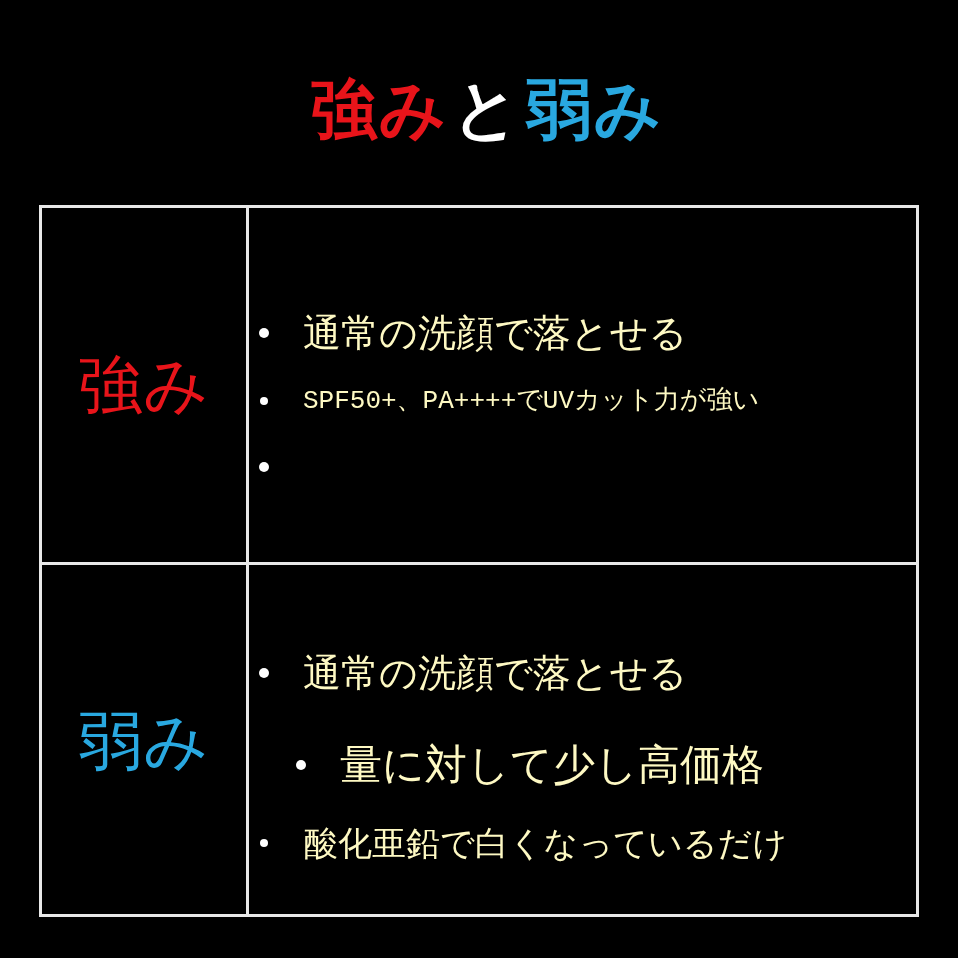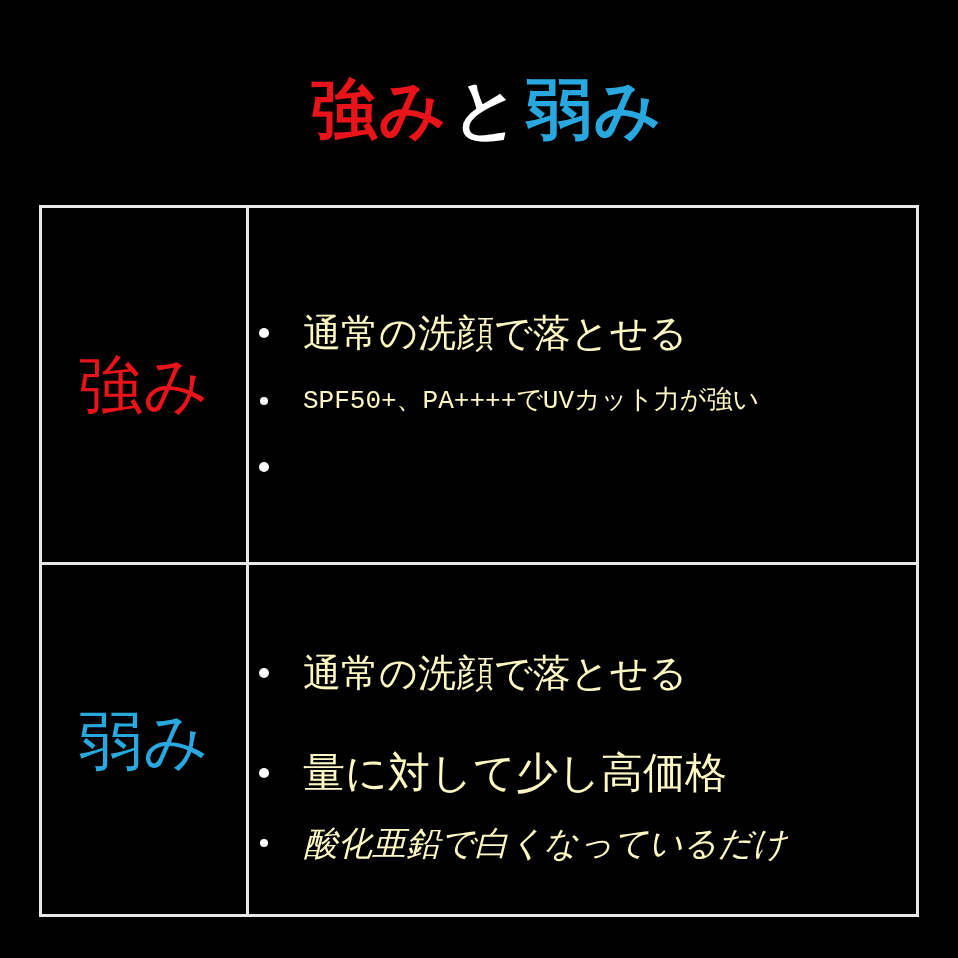--- a/index.html
+++ b/index.html
@@ -152,23 +152,23 @@
 
   <div class="row weakness">
     <div class="label-cell">
       <span class="label blue">弱み</span>
     </div>
     <div class="content-cell">
       <div class="item" style="top:86px;height:44px;">
         <span class="bullet"></span>
         <span class="item-text">通常の洗顔で落とせる</span>
       </div>
-      <div class="item" style="top:184px;height:48px;">
+      <div class="item" style="top:176px;height:48px;padding-left:37px;">
         <span class="bullet"></span>
         <span class="item-text" style="font-size:42px;">量に対して少し高価格</span>
       </div>
-      <div class="item" style="top:258px;height:40px;font-style:italic;">
+      <div class="item" style="top:258px;height:40px;">
         <span class="bullet" style="width:8px;height:8px;margin-left:11px;margin-right:36px;"></span>
         <span class="item-text medium">酸化亜鉛で白くなっているだけ</span>
       </div>
     </div>
   </div>
 </div>
 
 </body></html>

